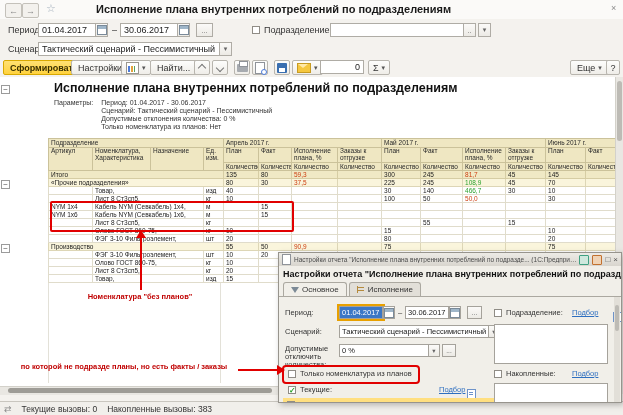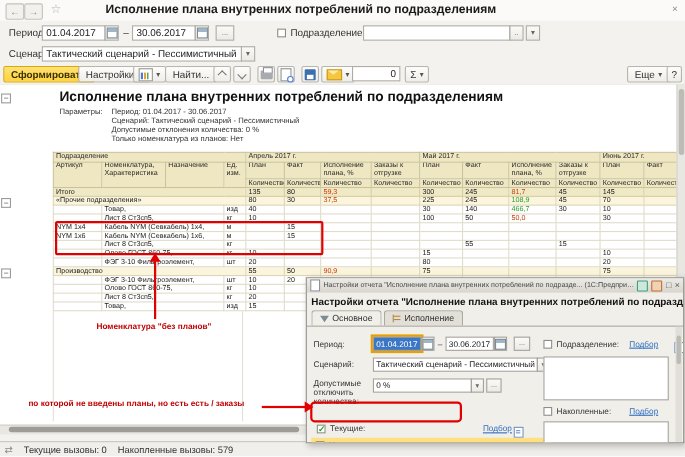--- a/index.html
+++ b/index.html
@@ -473,21 +473,21 @@
             <td class="c-num"></td>
           </tr>
         </tbody>
     </table>
   </div>
 
   <div class="redbox" style="left:50px;top:201px;width:240px;height:27px;z-index:6;"></div>
   <div class="arrow-up" style="left:140px;top:237px;height:53px;z-index:6;"></div>
   <div class="redtext" style="left:40px;top:292px;width:200px;z-index:6;">Номенклатура "без планов"</div>
   <div class="redtext" style="left:8px;top:362px;width:232px;z-index:16;">
-    <div>по которой не введены планы, но есть есть / заказы</div>
+    <div>по которой не подразде планы, но есть факты / заказы</div>
   </div>
   <div class="arrow-r" style="left:238px;top:369px;width:40px;z-index:16;"></div>
 
   <div class="abs hscroll">
       <div class="hthumb"></div>
     </div>
   <div class="abs vscroll">
       <div class="vthumb"></div>
     </div>
 
@@ -526,20 +526,24 @@
 
       <span class="dlabel" style="left:6px;top:31px;">Сценарий:</span>
       <span class="dinp" style="left:60px;top:28px;width:150px;">Тактический сценарий - Пессимистичный</span>
       <span class="dsq" style="left:209px;top:28px;">▾</span>
 
       <span class="dlabel" style="left:6px;top:48px;width:52px;">Допустимые отключить количества:</span>
       <span class="dinp" style="left:60px;top:47px;width:90px;">0 %</span>
       <span class="dsq" style="left:149px;top:47px;">▾</span>
       <span class="dsq" style="left:163px;top:47px;width:14px;">...</span>
 
+      <span class="dcb" style="left:9px;top:72px;">
+        <span class="cb"></span>
+        <span>Только номенклатура из планов</span>
+      </span>
       <div class="redbox rounded" style="left:3px;top:68px;width:134px;height:15px;z-index:15;"></div>
 
       <span class="dcb" style="left:9px;top:88px;">
         <span class="cb">✓</span>
         <span>Текущие:</span>
       </span>
       <span class="abs lnk" style="left:160px;top:88px;">Подбор</span>
       <span class="abs ilist" style="left:188px;top:88px;"></span>
       <div class="yellowrow" style="left:4px;top:101px;width:218px;">
         <span class="cb">✓</span>
@@ -564,16 +568,16 @@
 
       <div class="dscroll">
           <div class="vthumb"></div>
         </div>
     </div>
   </div>
 
   <div class="abs statusbar">
     <span class="sicon">⇄</span>
     <span>Текущие вызовы: 0</span>
-    <span>Накопленные вызовы: 579</span>
+    <span>Накопленные вызовы: 383</span>
   </div>
 
 </div>
 
 </body></html>

